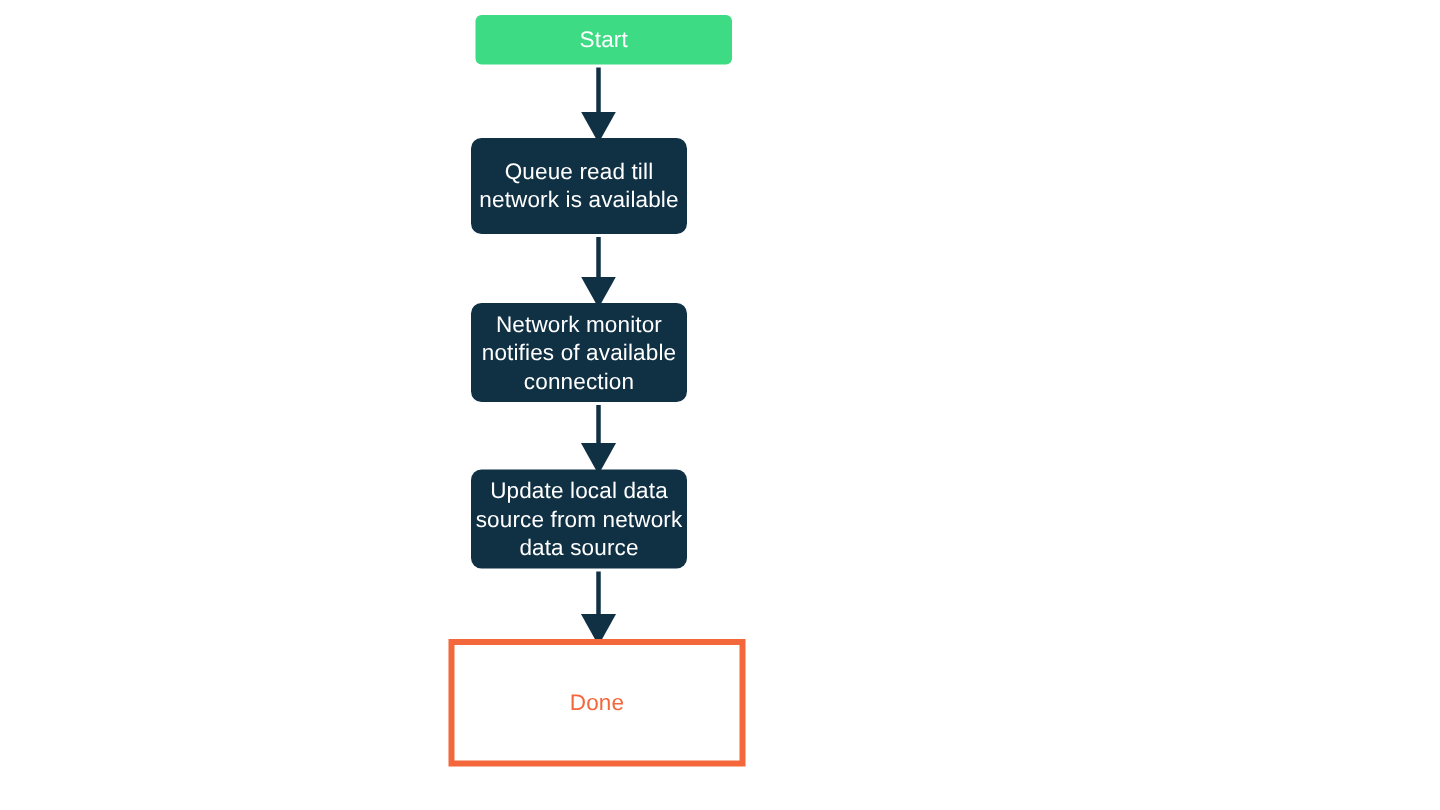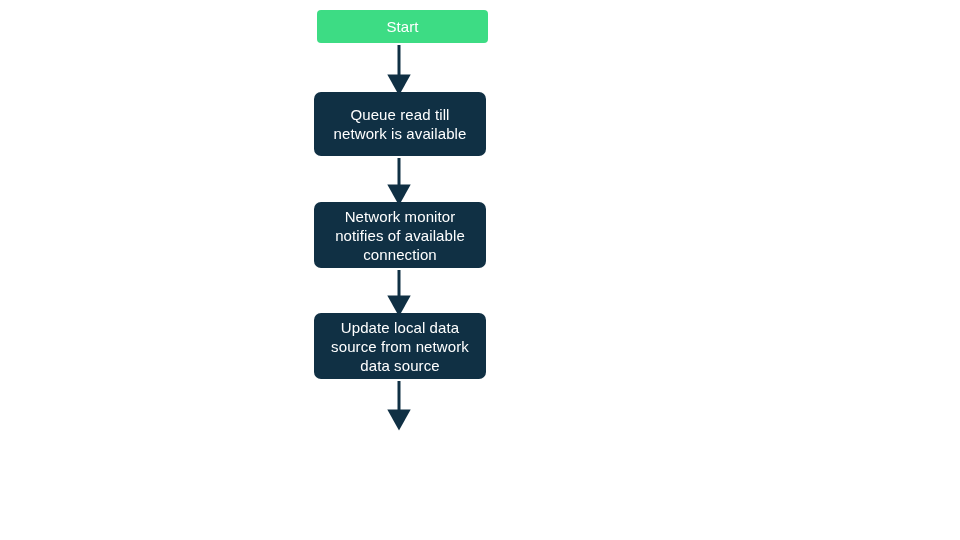--- a/index.html
+++ b/index.html
@@ -48,21 +48,21 @@
     height: 33px;
     background: #3DDC84;
     border-radius: 4px;
     color: #ffffff;
     font-size: 15px;
   }
 
   
   .node--process {
     left: 314px;
-    width: 172px;
+    width: 144px;
     background: #103044;
     border-radius: 7px;
     color: #ffffff;
     font-size: 15px;
     text-align: center;
   }
   .node--p1 { top: 92px;  height: 64px; }
   .node--p2 { top: 202px; height: 66px; }
   .node--p3 { top: 313px; height: 66px; }
 
@@ -121,14 +121,17 @@
 source from network
 data source</span>
   </div>
 
   <div class="node node--process node--p2">
     <span class="node-label">Network monitor
 notifies of available
 connection</span>
   </div>
 
+  <div class="node node--done">
+    <span class="node-label">Done</span>
+  </div>
 
 </div>
 
 </body></html>

